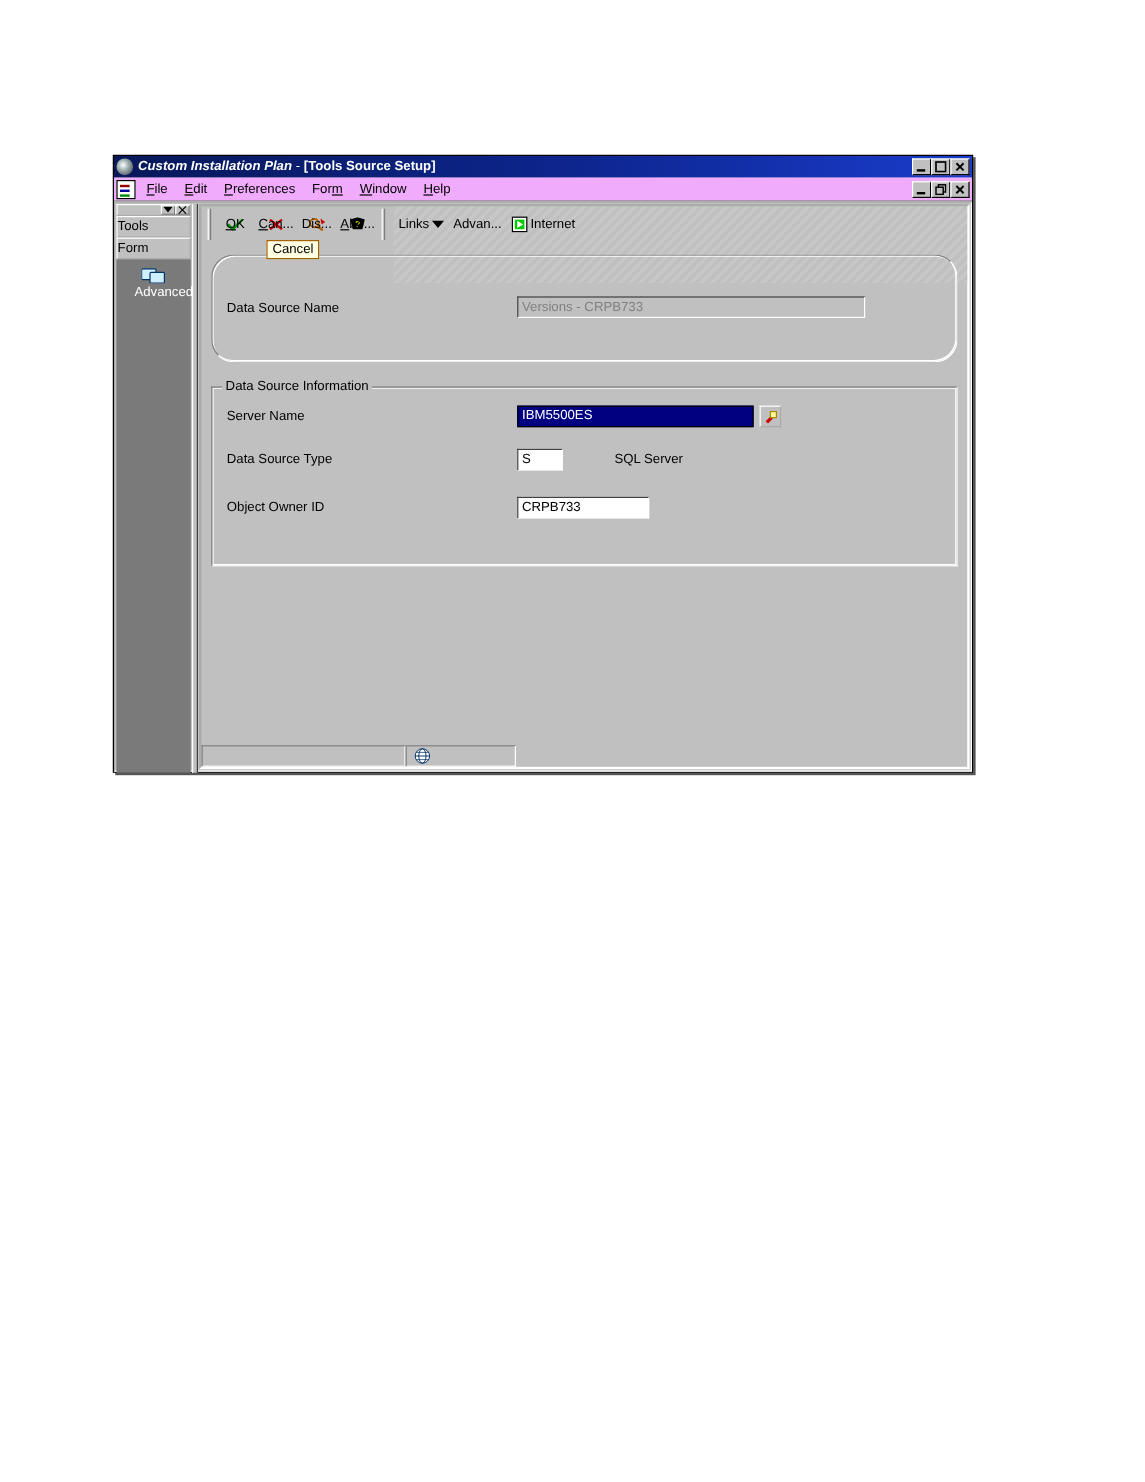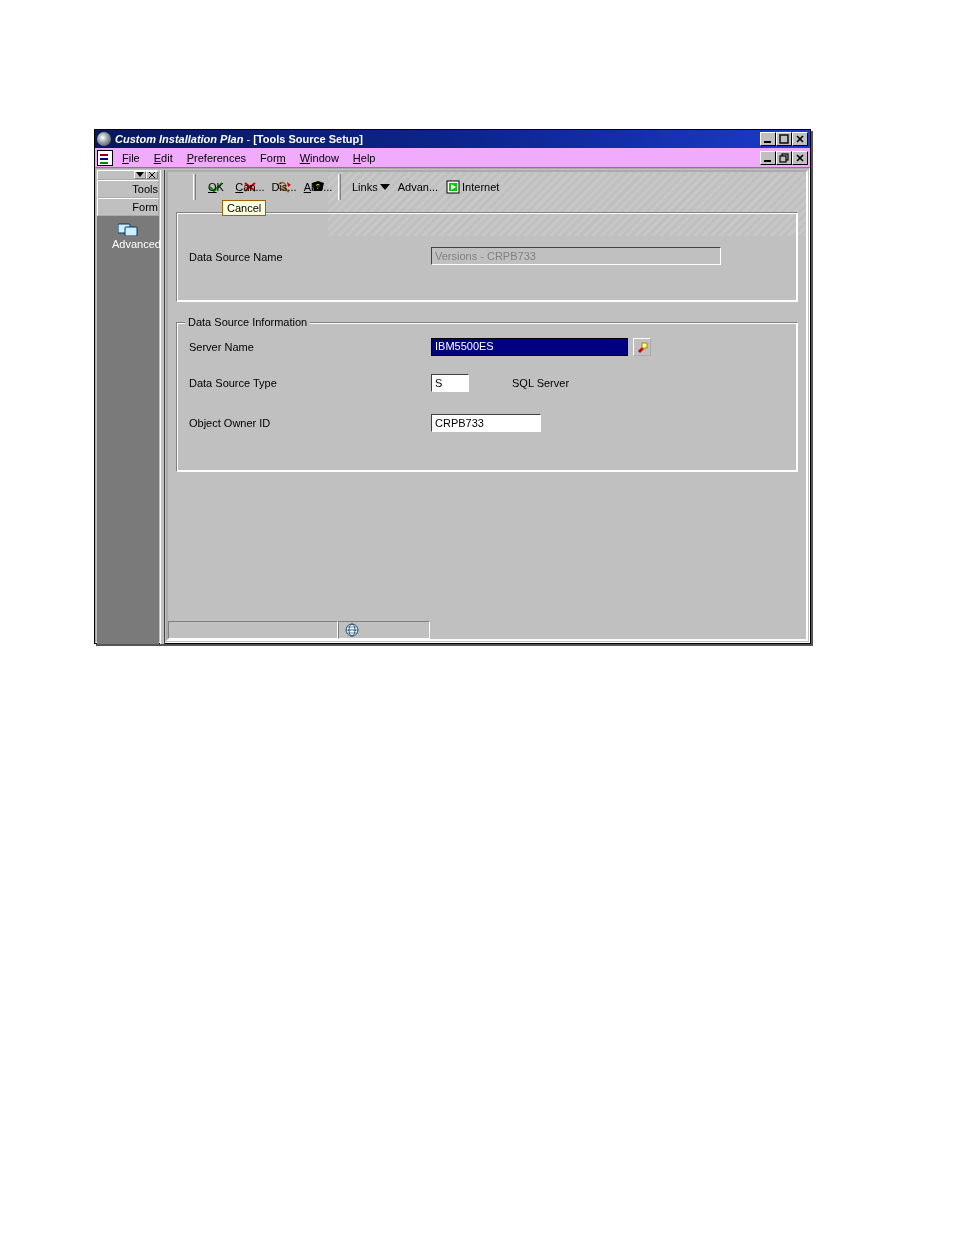--- a/index.html
+++ b/index.html
@@ -94,42 +94,41 @@
     }
     .sidebar-head button {
       width:12px; height:8px; background:#c0c0c0;
       border:1px solid #808080; border-top-color:#fff; border-left-color:#fff;
       padding:0; cursor:pointer;
       display:flex; align-items:center; justify-content:center;
     }
     .sidebar-tab {
       height:18px; background:#c0c0c0;
       border:1px outset #fff;
-      display:flex; align-items:center; justify-content:flex-end;
+      display:flex; align-items:center; justify-content:flex-start;
       margin:0; cursor:pointer;
       color:#000;
     }
     .sidebar-content {
       padding-top:6px; text-align:center; color:#fff;
     }
     .sidebar-content .adv-icon {
       width:20px; height:14px; margin:0 auto 2px;
       display:block;
     }
     .sidebar-content .adv-label { color:#fff; font-size:11px;padding-left:15px; }
     .sidebar-bar {
       position:absolute; right:-6px; top:0; width:5px; height:100%;
       background:#c0c0c0; border-left:1px solid #fff; border-right:1px solid #404040;
     }
     
     .right-wrap {
       position:absolute; left:70px; top:1px; right:1px; bottom:1px;
       border:2px inset #fff;
       background:#c0c0c0;
-      padding-left:20px;
     }
     
     .toolbar {
       height:30px; display:flex; align-items:center; padding:0 2px;
       border-bottom:0;
     }
     .grip {
       width:3px; height:26px; border-left:1px solid #fff; border-right:1px solid #808080;
       margin:0 3px;
     }
@@ -172,21 +171,21 @@
     }
     .groupbox {
       position:absolute; border:1px solid #808080;
       box-shadow: inset -1px -1px 0 #fff, inset 1px 1px 0 #fff;
       border-top-color:#808080; border-left-color:#808080; border-right-color:#fff; border-bottom-color:#fff;
     }
     .groupbox .legend {
       position:absolute; left:8px; top:-7px; background:#c0c0c0; padding:0 3px;
       font-size:11px; color:#000;
     }
-    .gb1 { left:0; top:0; right:0; height:90px; }
+    .gb1 { left:0; top:0; right:0; height:90px;border-radius:19px; }
     .gb2 { left:0; top:110px; right:0; height:150px; }
     .lbl {
       position:absolute; font-size:11px; color:#000;
     }
     .field {
       position:absolute; height:18px; font-size:11px;
       border:1px solid #808080;
       border-top-color:#404040; border-left-color:#404040;
       border-bottom-color:#fff; border-right-color:#fff;
       background:#c0c0c0; color:#808080; padding:1px 3px;

